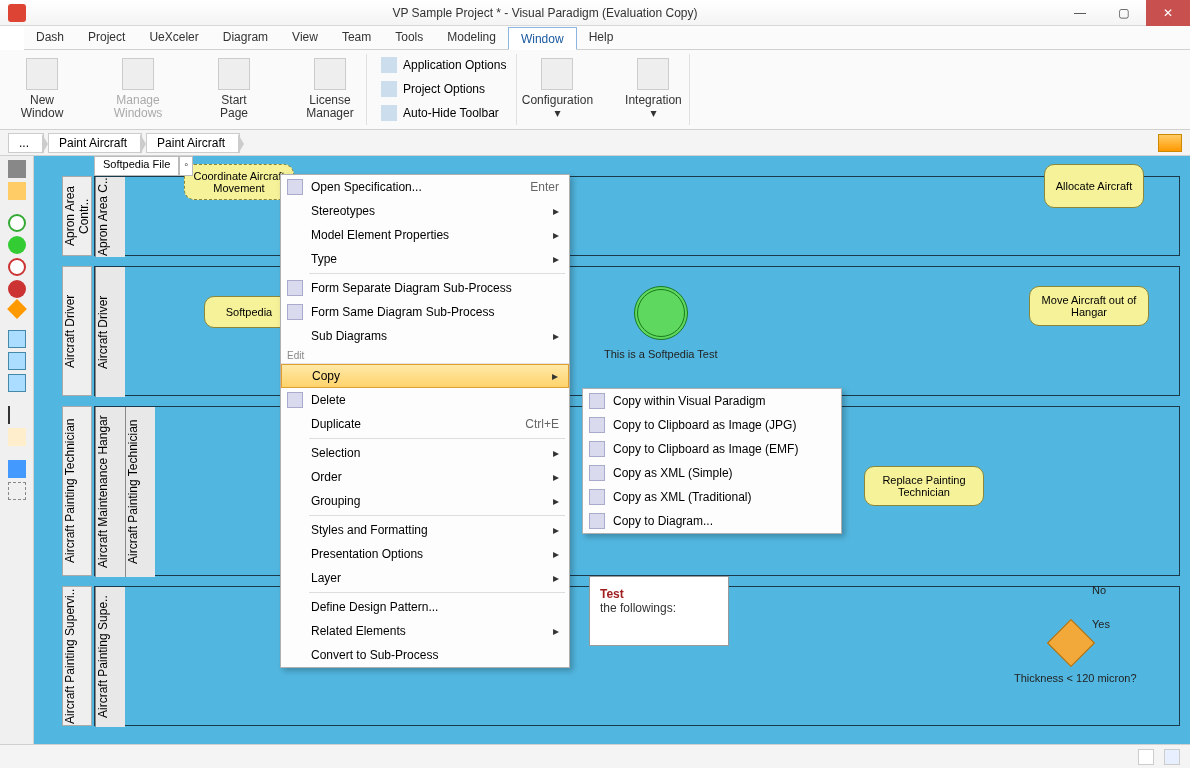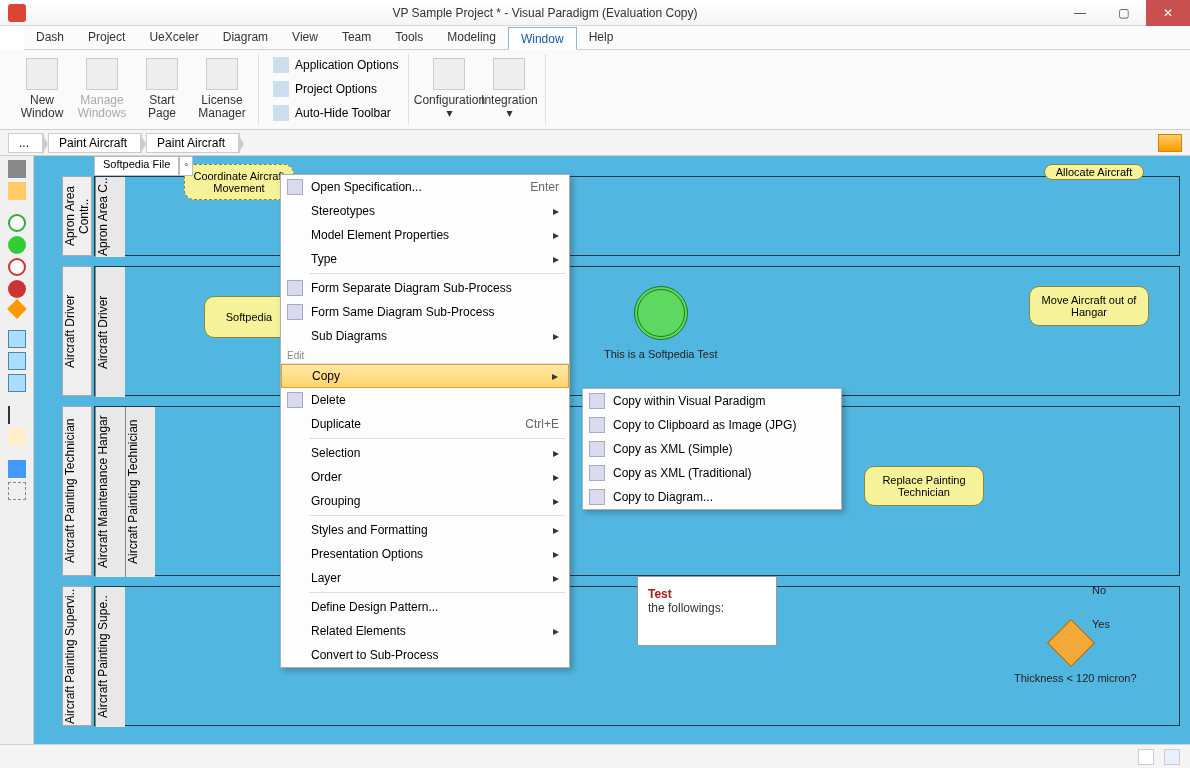--- a/index.html
+++ b/index.html
@@ -13,21 +13,21 @@
 .titlebar .winbtn { width: 44px; height: 26px; display: flex; align-items: center; justify-content: center; color: #444; }
 .titlebar .close { background: #c8504e; color: #fff; }
 
 
 .menubar { height: 24px; background: #fbfbfb; display: flex; border-bottom: 1px solid #d0d0d0; margin-left: 24px; }
 .menubar .menuitem { padding: 4px 12px; color: #333; }
 .menubar .menuitem.active { background: #fff; border: 1px solid #8ab6e0; border-bottom: 1px solid #fff; color: #1a5aa0; position: relative; top: 1px; }
 
 
 .ribbon { height: 80px; background: #fafafa; border-bottom: 1px solid #d0d0d0; display: flex; padding: 4px 6px; gap: 4px; }
-.ribbon-group { display: flex; align-items: flex-start; padding: 0 6px; border-right: 1px solid #e0e0e0; }
+.ribbon-group { display: flex; align-items: flex-start; padding: 0 6px; border-right: 1px solid #e0e0e0; gap: 36px; }
 .ribbon-btn { display: flex; flex-direction: column; align-items: center; justify-content: center; width: 60px; height: 70px; color: #333; text-align: center; line-height: 1.1; }
 .ribbon-btn.disabled { color: #aaa; }
 .ribbon-btn .ico { width: 32px; height: 32px; background: #eee; border: 1px solid #ccc; margin-bottom: 4px; }
 .ribbon-group.small { flex-direction: column; gap: 2px; align-items: flex-start; }
 .ribbon-small-btn { display: flex; align-items: center; gap: 6px; height: 22px; padding: 0 4px; }
 .ribbon-small-btn .ico { width: 16px; height: 16px; background: #cde; }
 
 
 .breadcrumb { height: 26px; background: #f4f4f4; border-bottom: 1px solid #d0d0d0; display: flex; align-items: center; padding: 0 8px; gap: 0; }
 .crumb { background: #fff; border: 1px solid #ccc; padding: 2px 14px 2px 10px; position: relative; margin-right: 4px; }
@@ -37,21 +37,21 @@
 .main { position: relative; display: flex; height: calc(100% - 26px - 24px - 80px - 26px - 24px); }
 .leftbar { width: 34px; background: #f0f0f0; border-right: 1px solid #d0d0d0; display: flex; flex-direction: column; align-items: center; padding-top: 4px; gap: 4px; }
 .tool-shape { width: 18px; height: 18px; }
 .canvas-wrap { flex: 1; position: relative; background: #52b7e0; overflow: hidden; }
 .lane { position: absolute; left: 60px; right: 10px; background: #52b7e0; border: 1px solid #1a3a4a; }
 .lane-label { position: absolute; left: 28px; width: 30px; writing-mode: vertical-rl; text-align: center; transform: rotate(180deg); border: 1px solid #aaa; background: #efefef; }
 .lane-label2 { position: absolute; left: 60px; width: 30px; writing-mode: vertical-rl; text-align: center; transform: rotate(180deg); background: #e8e8e8; border-right: 1px solid #888; }
 .task { position: absolute; background: #f5f29a; border: 1px solid #8a873a; border-radius: 10px; padding: 6px 8px; font-size: 11px; text-align: center; display: flex; align-items: center; justify-content: center; }
 .gateway { position: absolute; width: 34px; height: 34px; background: #f3a939; border: 1px solid #a06a10; transform: rotate(45deg); }
 .clock { position: absolute; width: 54px; height: 54px; border-radius: 50%; background: #5fd85f; border: 4px double #1a7a1a; }
-.note { position: absolute; background: #fff; border: 1px solid #999; padding: 10px; font-size: 11px; color: #a02020; margin-left: 48px; }
+.note { position: absolute; background: #fff; border: 1px solid #999; padding: 10px; font-size: 11px; color: #a02020; }
 .label-text { position: absolute; font-size: 11px; color: #222; }
 
 
 .context-menu { position: absolute; background: #fdfdfd; border: 1px solid #b0b0b0; box-shadow: 3px 3px 6px rgba(0,0,0,0.25); z-index: 100; min-width: 290px; }
 .cm-item { display: flex; align-items: center; height: 24px; padding: 0 10px 0 30px; position: relative; }
 .cm-item.hover { background: linear-gradient(#ffe9a8,#ffd36b); border: 1px solid #e0a030; }
 .cm-item .arrow { margin-left: auto; color: #333; }
 .cm-item .shortcut { margin-left: auto; color: #666; }
 .cm-sep { height: 1px; background: #ddd; margin: 2px 4px 2px 28px; }
 .cm-icon { position: absolute; left: 6px; width: 16px; height: 16px; background: #dadaef; border: 1px solid #aac; }
@@ -187,22 +187,22 @@
     </div>
     <div class="lane" style="top:250px;height:170px">
       <div class="lane-label2" style="top:0;height:170px;left:0">Aircraft Maintenance Hangar</div>
       <div class="lane-label2" style="top:0;height:170px;left:30px">Aircraft Painting Technician</div>
     </div>
     <div class="lane" style="top:430px;height:140px">
       <div class="lane-label2" style="top:0;height:140px;left:0">Aircraft Painting Supe..</div>
     </div>
 
     <div class="task" style="left:150px;top:8px;width:110px;height:36px;border:1px dashed #8a873a">Coordinate Aircraft Movement</div>
-    <div class="task" style="left:1010px;top:8px;width:100px;height:16px">Allocate Aircraft</div>
-    <div class="task" style="left:170px;top:140px;width:90px;height:42px">Softpedia</div>
+    <div class="task" style="left:1010px;top:8px;width:100px;height:44px">Allocate Aircraft</div>
+    <div class="task" style="left:170px;top:140px;width:90px;height:32px">Softpedia</div>
     <div class="task" style="left:995px;top:130px;width:120px;height:40px">Move Aircraft out of Hangar</div>
     <div class="task" style="left:830px;top:310px;width:120px;height:40px">Replace Painting Technician</div>
 
     <div class="clock" style="left:600px;top:130px"></div>
     <div class="label-text" style="left:570px;top:192px">This is a Softpedia Test</div>
 
     <div class="gateway" style="left:1020px;top:470px"></div>
     <div class="label-text" style="left:980px;top:516px">Thickness &lt; 120 micron?</div>
     <div class="label-text" style="left:1058px;top:462px">Yes</div>
     <div class="label-text" style="left:1058px;top:428px">No</div>
@@ -299,20 +299,24 @@
         <div class="cm-item">
           <div class="cm-icon"></div>
           <span>Copy within Visual Paradigm</span>
         </div>
         <div class="cm-item">
           <div class="cm-icon"></div>
           <span>Copy to Clipboard as Image (JPG)</span>
         </div>
         <div class="cm-item">
           <div class="cm-icon"></div>
+          <span>Copy to Clipboard as Image (EMF)</span>
+        </div>
+        <div class="cm-item">
+          <div class="cm-icon"></div>
           <span>Copy as XML (Simple)</span>
         </div>
         <div class="cm-item">
           <div class="cm-icon"></div>
           <span>Copy as XML (Traditional)</span>
         </div>
         <div class="cm-item">
           <div class="cm-icon"></div>
           <span>Copy to Diagram...</span>
         </div>

